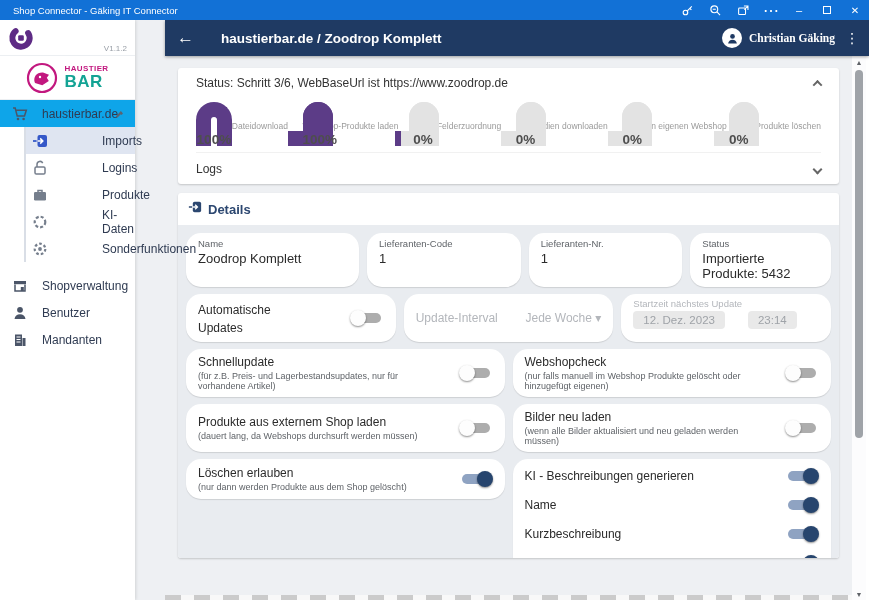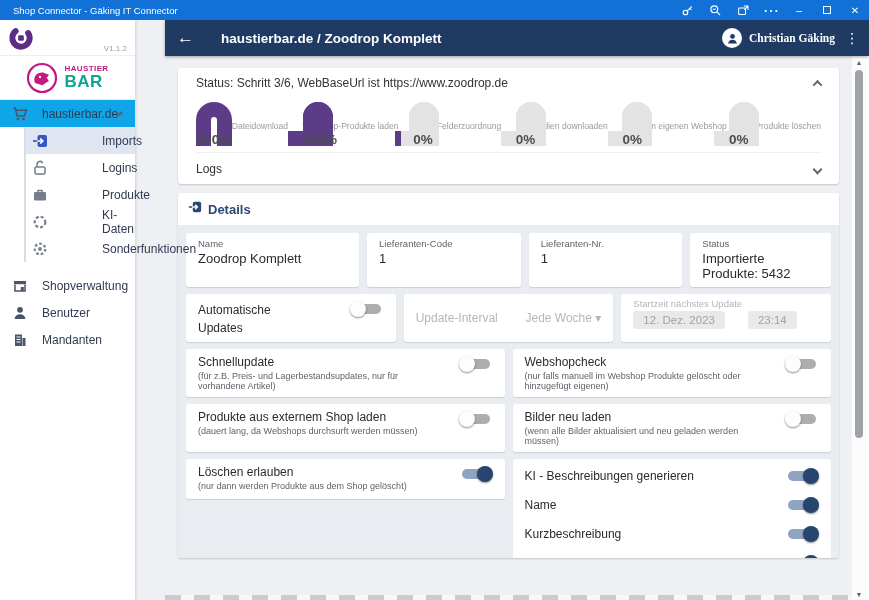--- a/index.html
+++ b/index.html
@@ -77,28 +77,28 @@
   .conn.full { background:#5c3c87; }
   .conn.half { background:linear-gradient(90deg,#5c3c87 0 45%,#e3e3e3 45%); }
   .logs { display:flex; align-items:center; border-top:1px solid #f1f1f1; padding-top:9px; margin-top:4px; height:24px; }
   .logs-label { font-size:12px; color:#333; flex:1; }
 
   
   .details-card { height:365px; display:flex; flex-direction:column; overflow:hidden; }
   .d-head { display:flex; align-items:center; gap:6px; padding:7px 10px; color:#2c4770; }
   .d-title { font-size:13px; font-weight:bold; }
   .d-body { flex:1; background:#e9ecf0; padding:8px; display:flex; flex-direction:column; gap:7px; }
-  .box { background:#fff; border-radius:3px; box-shadow:0 1px 1px rgba(0,0,0,.12); }
+  .box { background:#fff; border-radius:15px; box-shadow:0 1px 1px rgba(0,0,0,.12); }
   .frow { display:flex; gap:8px; }
   .field { padding:5px 12px 6px 12px; }
   .f-label { font-size:9.5px; color:#5f6368; margin-bottom:2px; }
   .f-value { font-size:13px; color:#2b2b2b; }
   .field.f1 { flex:2.3; } .field.f2 { flex:2.0; } .field.f3 { flex:2.0; } .field.f4 { flex:1.8; }
   .third { flex:1; }
-  .togglebox { display:flex; align-items:flex-start; padding:6px 12px; min-height:40px;gap:30px; }
+  .togglebox { display:flex; align-items:center; padding:6px 12px; min-height:40px;gap:30px; }
   .tb-text { flex:1; padding-right:8px; }
   .tb-title { font-size:12px; color:#2b2b2b; }
   .tb-desc { font-size:9px; color:#5f6368; margin-top:2px; }
   .interval { display:flex; align-items:center; justify-content:space-between; padding:6px 12px; min-height:40px; }
   .int-label { font-size:12px; color:#b3b6bb; }
   .int-value { font-size:12px; color:#b3b6bb; }
   .startbox { padding:4px 12px; min-height:40px; }
   .chips { display:flex; gap:23px; margin-top:2px; }
   .chip { background:#e9e9e9; color:#9fa3a8; font-size:11.5px; padding:3px 10px; border-radius:4px; }
   .half-l, .half-r { flex:1; }

